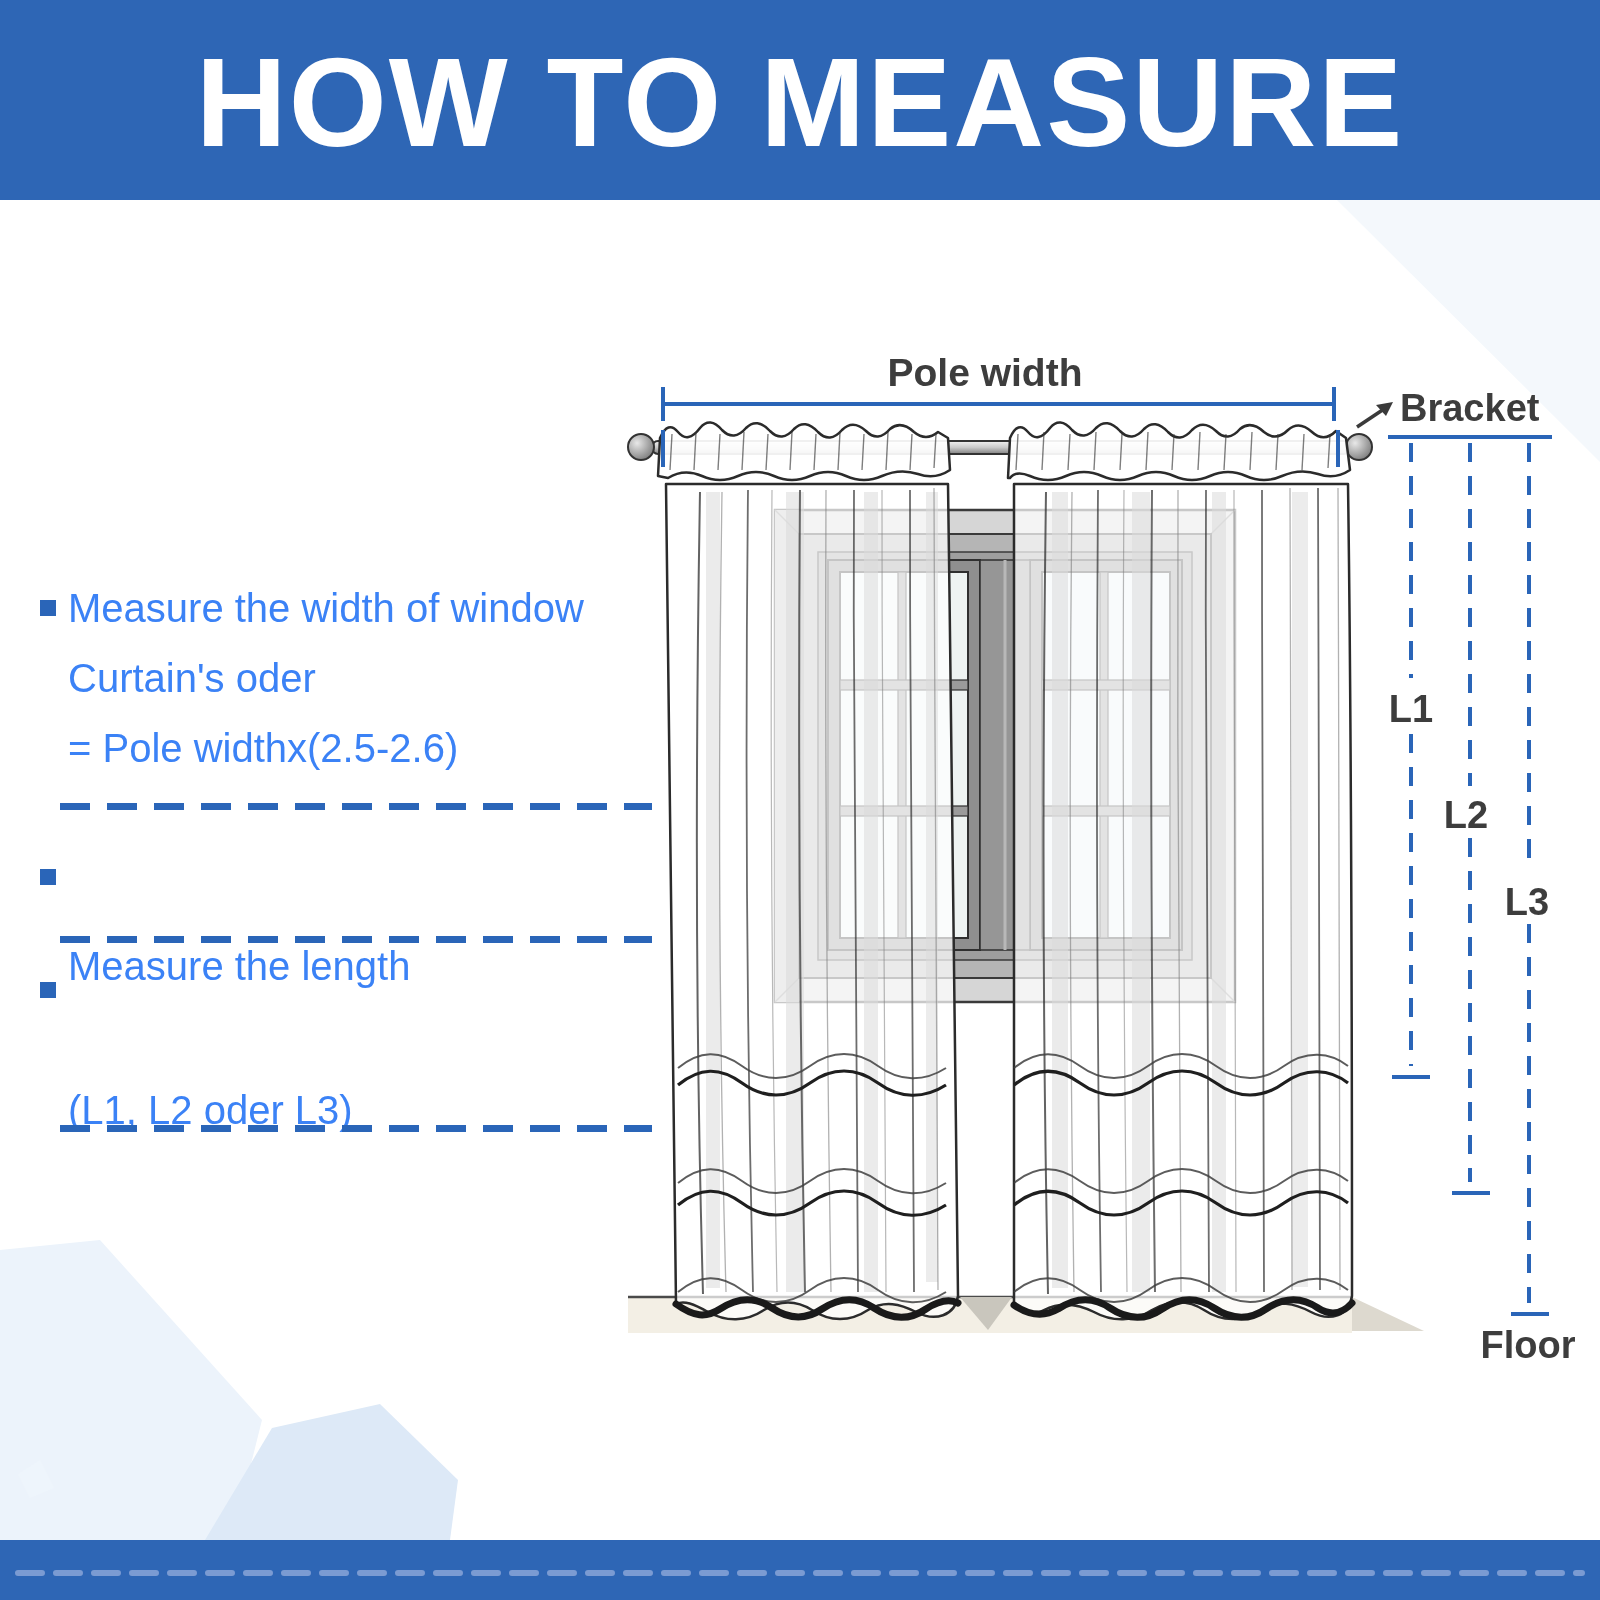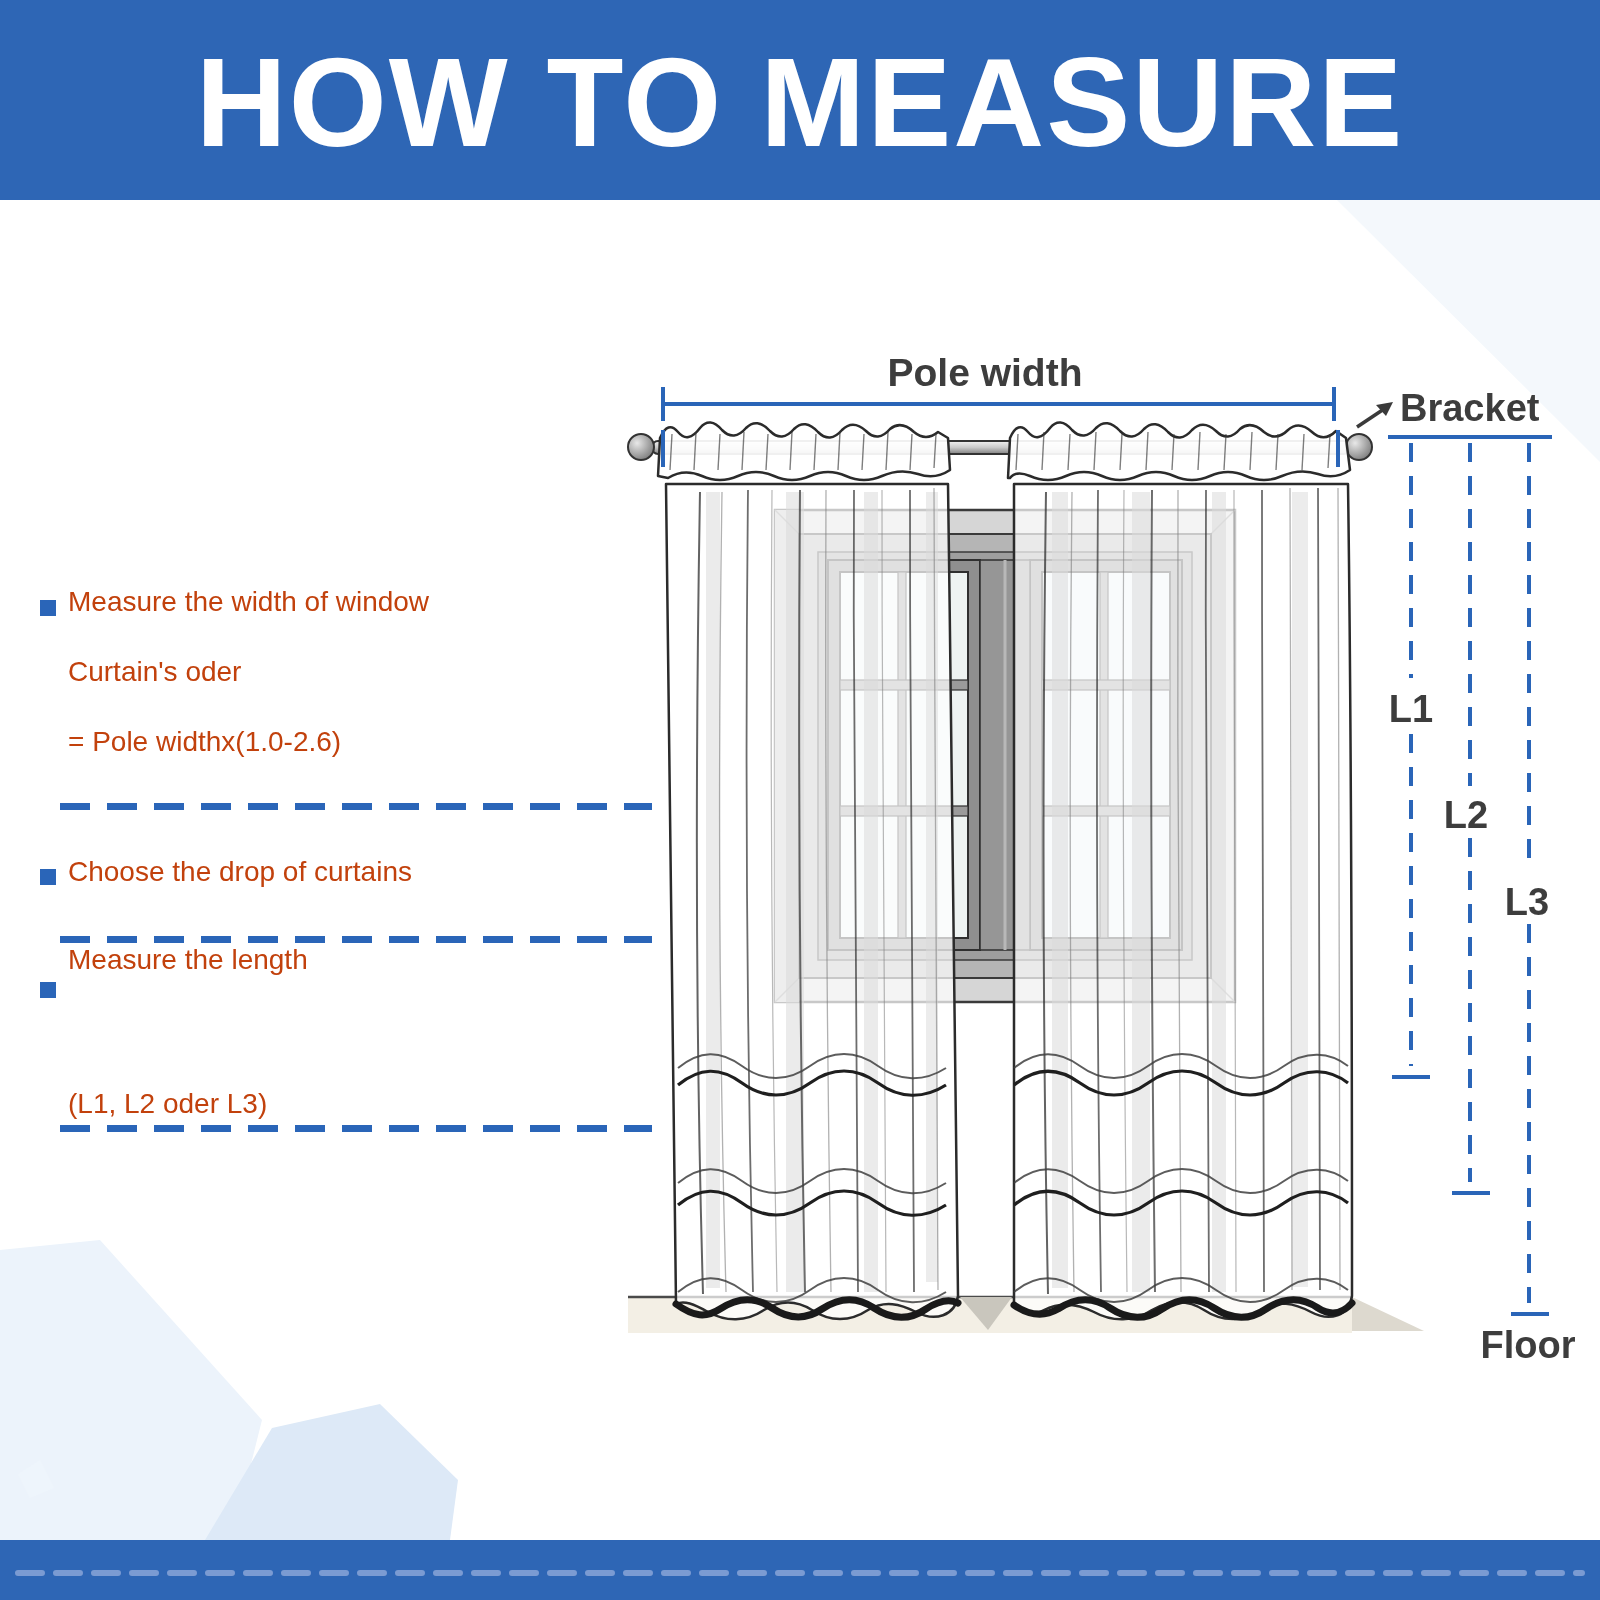--- a/index.html
+++ b/index.html
@@ -5,21 +5,21 @@
   html,body{margin:0;padding:0;background:#ffffff;}
   .page{position:relative;width:1600px;height:1600px;background:#ffffff;overflow:hidden;
         font-family:"Liberation Sans", sans-serif;}
   
   .header{position:absolute;left:0;top:0;width:1600px;height:200px;background:#2e66b5;}
   .header h1{margin:0;width:100%;height:200px;line-height:205px;text-align:center;
              color:#ffffff;font-size:126px;font-weight:bold;letter-spacing:2px;}
   
   .footer{position:absolute;left:0;top:1540px;width:1600px;height:60px;background:#2e66b5;}
   
-  .instr-line{position:absolute;left:68px;color:#c2410c;font-size:28px;white-space:nowrap;}
+  .instr-line{position:absolute;left:68px;color:#3b82f6;font-size:40px;white-space:nowrap;}
   .bullet-sq{position:absolute;left:40px;width:16px;height:16px;background:#2a65b8;}
   .divider{position:absolute;left:60px;width:592px;height:7px;
            background:repeating-linear-gradient(90deg,#2a65b8 0 30px,transparent 30px 47px);}
   
   .art{position:absolute;left:0;top:0;}
   .mline{stroke:#2a65b8;stroke-width:4;fill:none;}
   .mdash{stroke:#2a65b8;stroke-width:4;fill:none;stroke-dasharray:19 14;}
   .lbl{fill:#3d3d3d;font-family:"Liberation Sans", sans-serif;}
   .fold-d{stroke:#2f2f2f;fill:none;}
   .fold-l{stroke:#7d7d7d;fill:none;}
@@ -32,25 +32,24 @@
 
 <div class="page">
 
   <div class="header">
     <h1>HOW TO MEASURE</h1>
   </div>
 
   <span class="bullet-sq" style="top:600px"></span>
   <div class="instr-line" style="top:586px">Measure the width of window</div>
   <div class="instr-line" style="top:656px">Curtain's oder</div>
-  <div class="instr-line" style="top:726px">= Pole widthx(1.0-2.6)</div>
+  <div class="instr-line" style="top:726px">= Pole widthx(2.5-2.6)</div>
   <div class="divider" style="top:803px"></div>
 
   <span class="bullet-sq" style="top:869px"></span>
-  <div class="instr-line" style="top:856px">Choose the drop of curtains</div>
   <div class="divider" style="top:936px"></div>
 
   <span class="bullet-sq" style="top:982px"></span>
   <div class="instr-line" style="top:944px">Measure the length</div>
   <div class="instr-line" style="top:1088px">(L1, L2 oder L3)</div>
   <div class="divider" style="top:1125px"></div>
 
   <svg class="art" width="1600" height="1600" viewBox="0 0 1600 1600">
     <defs>
       <linearGradient id="rodGrad" x1="0" y1="0" x2="0" y2="1">

